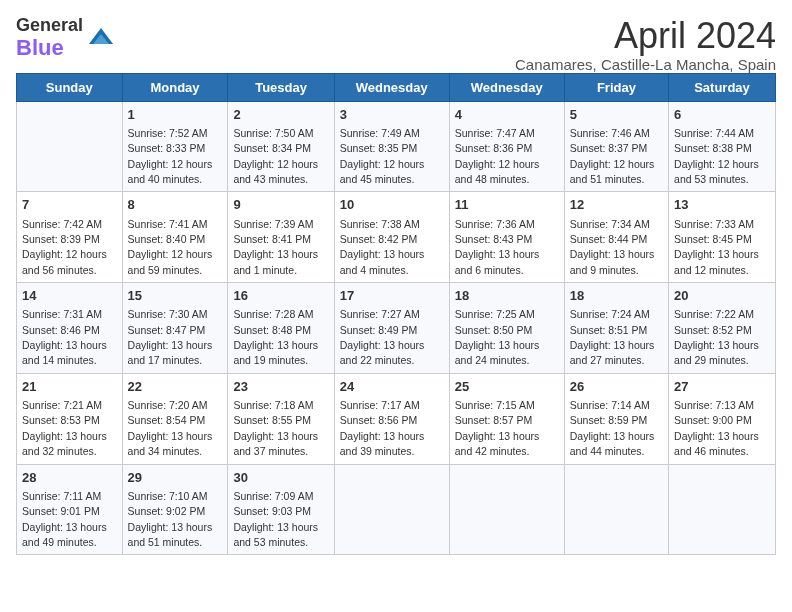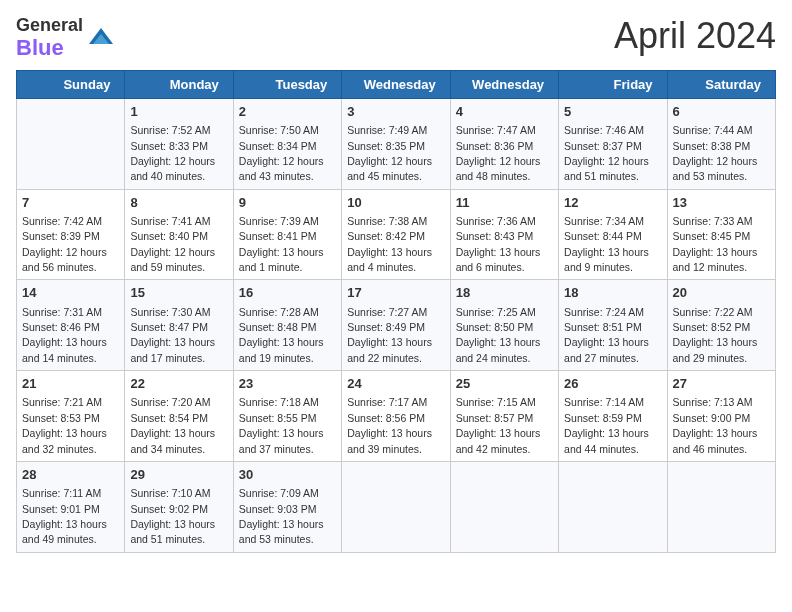--- a/index.html
+++ b/index.html
@@ -7,21 +7,20 @@
       font-family: Arial, sans-serif;
       background: #fff;
       width: 792px;
       min-height: 612px;
       padding: 16px;
     }
     .header {
       display: flex;
       justify-content: space-between;
       align-items: flex-start;
-      margin-bottom: 10px;
     }
     .logo {
       display: flex;
       align-items: center;
       gap: 2px;
     }
     .logo-text {
       display: flex;
       flex-direction: column;
       line-height: 1.1;
@@ -55,22 +54,22 @@
       color: #555;
     }
     table {
       width: 100%;
       border-collapse: collapse;
       font-size: 11px;
     }
     thead tr th {
       background-color: #2a6faf;
       color: #fff;
-      padding: 6px 14px;
-      text-align: right;
+      padding: 6px 21px;
+      text-align: center;
       font-size: 13px;
       font-weight: bold;
       border: 1px solid #1a5a9a;
     }
     tbody tr td {
       border: 1px solid #ccc;
       vertical-align: top;
       padding: 4px 5px;
       min-height: 80px;
       width: 14.28%;
@@ -108,20 +107,21 @@
       <span class="logo-general">General</span>
       <span class="logo-blue">Blue</span>
     </div>
     <svg class="logo-icon" viewBox="0 0 28 28">
       <polygon points="14,4 26,20 2,20" fill="#1a6faf"></polygon>
       <polygon points="14,10 22,20 6,20" fill="#4a9fd4"></polygon>
     </svg>
   </div>
   <div class="title-block">
     <div class="month-title">April 2024</div>
+    <div class="location">Canamares, Castille-La Mancha, Spain</div>
   </div>
 </div>
 
 <table>
   <thead>
     <tr>
     <th>Sunday</th>
         <th>Monday</th>
         <th>Tuesday</th>
         <th>Wednesday</th>

